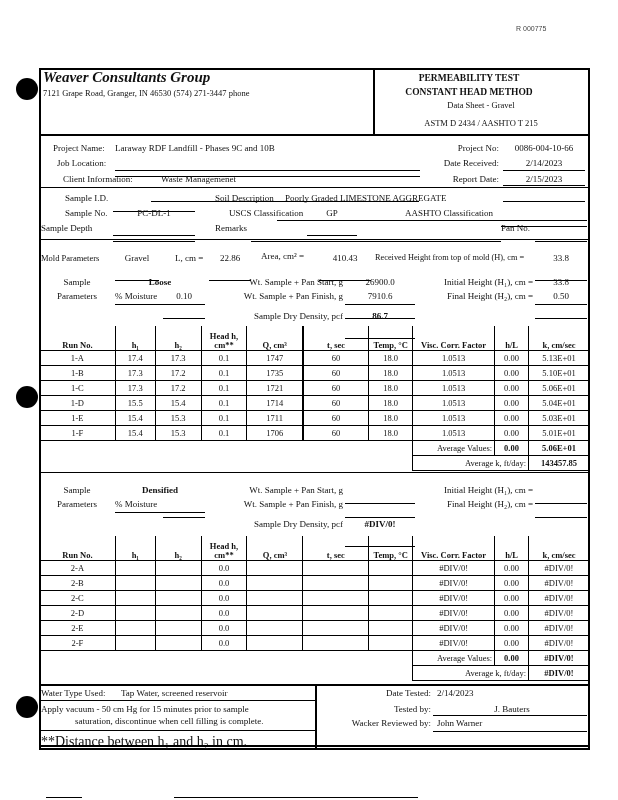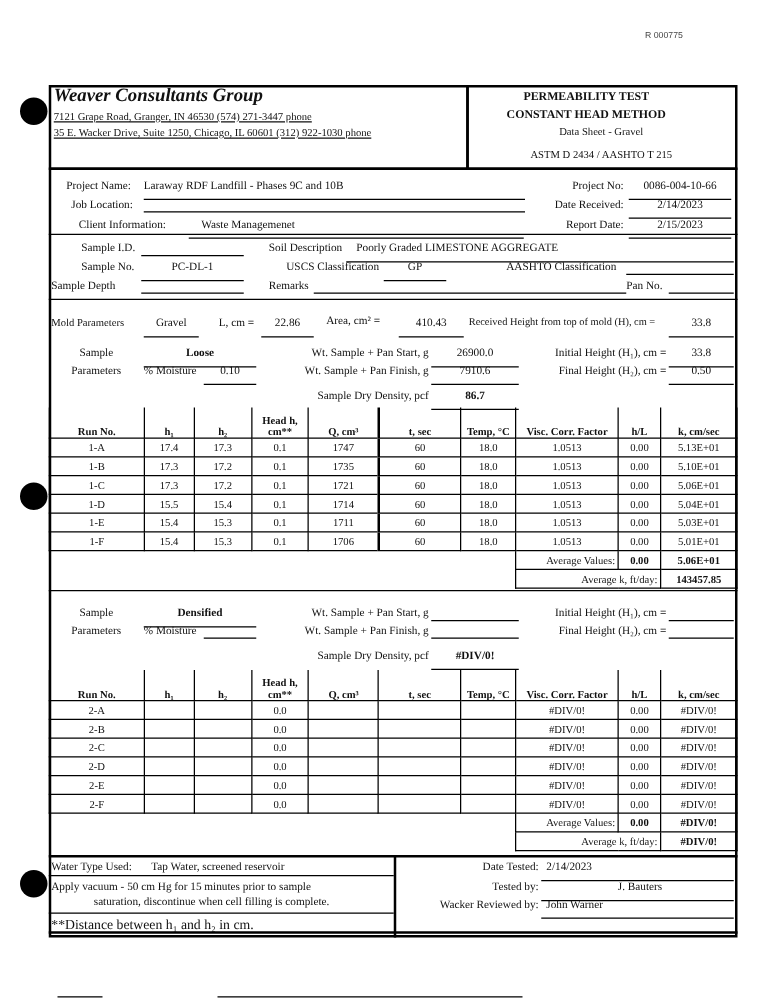--- a/index.html
+++ b/index.html
@@ -7,23 +7,23 @@
   body { position: relative; font-family: "Liberation Serif", "DejaVu Serif", serif; color: #111; font-size: 9px; }
   .abs { position: absolute; }
   .bates { left: 516px; top: 25px; font-family: "Liberation Sans", sans-serif; font-size: 7px; color: #444; }
   .hole { position: absolute; width: 22px; height: 22px; border-radius: 50%; background: #000; }
   .sheet { position: absolute; left: 39px; top: 68px; width: 551px; height: 682px; }
   .box { position: absolute; border: 2px solid #000; }
   .hl { position: absolute; height: 0; border-top: 1.5px solid #000; }
   .vl { position: absolute; width: 0; border-left: 1.5px solid #000; }
   .txt { position: absolute; white-space: nowrap; line-height: 1; }
   .b { font-weight: bold; }
-  .u { border-bottom: 1px solid #000; text-align: center; position: absolute; line-height: 1; padding-bottom: 6px; white-space: nowrap; }
+  .u { border-bottom: 1px solid #000; text-align: center; position: absolute; line-height: 1; padding-bottom: 17px; white-space: nowrap; }
   .company { font-size: 15px; font-weight: bold; font-style: italic; }
-  .addr { font-size: 8.5px; text-decoration: underline; }
+  .addr { font-size: 8.5px; }
   .title { font-size: 9.5px; font-weight: bold; text-align: center; width: 188px; }
   .c { text-align: center; }
   .r { text-align: right; }
   table.grid { position: absolute; border-collapse: collapse; font-size: 8.5px; }
   table.grid td { border: 1px solid #000; text-align: center; height: 15px; padding: 0 2px; white-space: nowrap; }
   table.grid tr.hdr td { font-weight: bold; height: 24px; vertical-align: bottom; border-top: none; }
   table.grid td.noborder { border: none; }
   table.grid td.bold { font-weight: bold; }
   table.grid td.rt { text-align: right; }
   .thick-l { border-left: 2px solid #000 !important; }
@@ -36,21 +36,20 @@
 <div class="hole" style="left:16px;top:78px;"></div>
 <div class="hole" style="left:16px;top:386px;"></div>
 <div class="hole" style="left:16px;top:696px;"></div>
 
 <div class="sheet">
 
   <div class="box" style="left:0;top:0;width:336px;height:68px;"></div>
   <div class="box" style="left:334px;top:0;width:217px;height:68px;"></div>
   <div class="txt company" style="left:4px;top:2px;">Weaver Consultants Group</div>
   <div class="txt addr" style="left:4px;top:21px;">7121 Grape Road, Granger, IN 46530 (574) 271-3447 phone</div>
-  <div class="txt addr" style="left:4px;top:34px;">35 E. Wacker Drive, Suite 1250, Chicago, IL 60601 (312) 922-1030 phone</div>
   <div class="txt title" style="left:336px;top:6px;">PERMEABILITY TEST</div>
   <div class="txt title" style="left:336px;top:20px;">CONSTANT HEAD METHOD</div>
   <div class="txt c" style="left:336px;top:33px;width:212px;font-size:8.5px;">Data Sheet - Gravel</div>
   <div class="txt c" style="left:336px;top:51px;width:212px;font-size:8.5px;">ASTM D 2434 / AASHTO T 215</div>
 
   <div class="box" style="left:0;top:66px;width:551px;height:616px;"></div>
 
   <div class="txt" style="left:14px;top:76px;">Project Name:</div>
   <div class="u" style="left:76px;top:76px;width:305px;text-align:left;">Laraway RDF Landfill - Phases 9C and 10B</div>
   <div class="txt r" style="left:410px;top:76px;width:50px;">Project No:</div>
@@ -364,21 +363,21 @@
 
   <div class="hl" style="left:0;top:616px;width:551px;border-top-width:2px;"></div>
   <div class="vl" style="left:276px;top:616px;height:66px;border-left-width:2px;"></div>
 
   <div class="txt" style="left:2px;top:621px;">Water Type Used:</div>
   <div class="txt" style="left:82px;top:621px;">Tap Water, screened reservoir</div>
   <div class="hl" style="left:0;top:632px;width:276px;border-top-width:1px;"></div>
   <div class="txt" style="left:2px;top:637px;">Apply vacuum - 50 cm Hg for 15 minutes prior to sample</div>
   <div class="txt" style="left:2px;top:649px;padding-left:34px;">saturation, discontinue when cell filling is complete.</div>
   <div class="hl" style="left:0;top:662px;width:276px;border-top-width:1px;"></div>
-  <div class="txt" style="left:2px;top:667px;font-size:11px;">**Distance between h₁ and h₂ in cm.</div>
+  <div class="txt" style="left:2px;top:667px;font-size:14px;">**Distance between h₁ and h₂ in cm.</div>
 
   <div class="txt r" style="left:290px;top:621px;width:102px;">Date Tested:</div>
   <div class="u" style="left:394px;top:621px;width:154px;text-align:left;padding-left:4px;">2/14/2023</div>
   <div class="txt r" style="left:290px;top:637px;width:102px;">Tested by:</div>
   <div class="u" style="left:394px;top:637px;width:154px;text-align:center;padding-left:4px;">J. Bauters</div>
   <div class="txt r" style="left:278px;top:651px;width:114px;">Wacker Reviewed by:</div>
   <div class="u" style="left:394px;top:651px;width:154px;text-align:left;padding-left:4px;">John Warner</div>
   <div class="hl" style="left:0;top:677px;width:551px;border-top-width:2px;"></div>
 </div>
 

